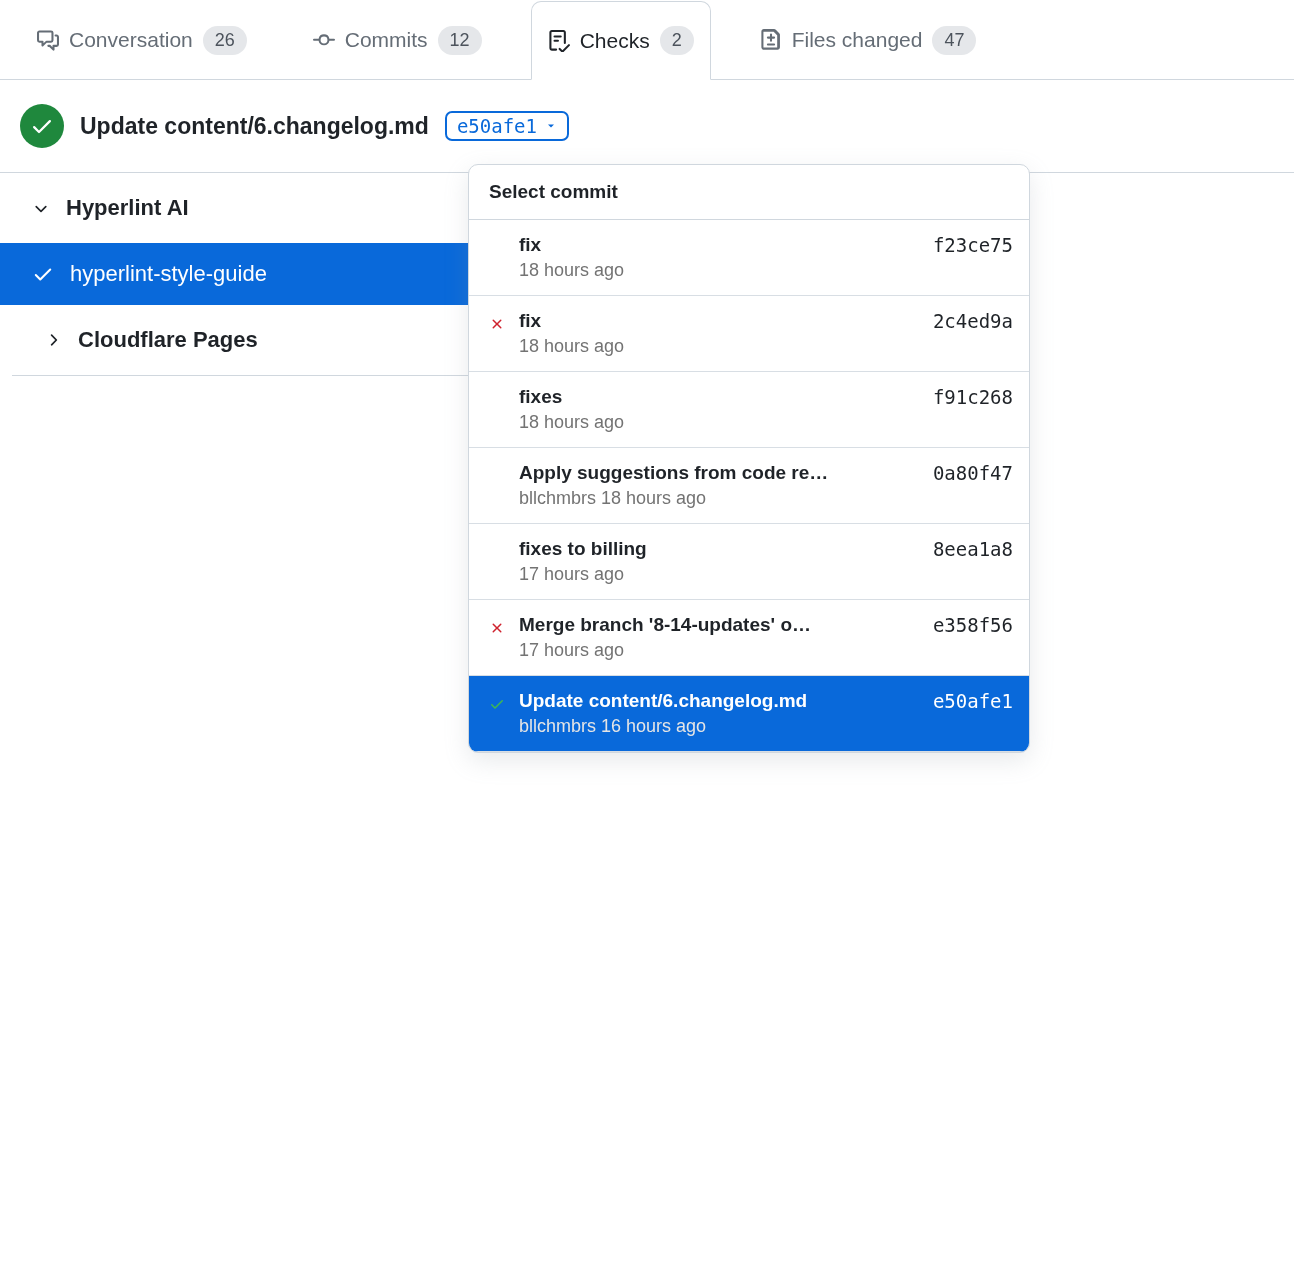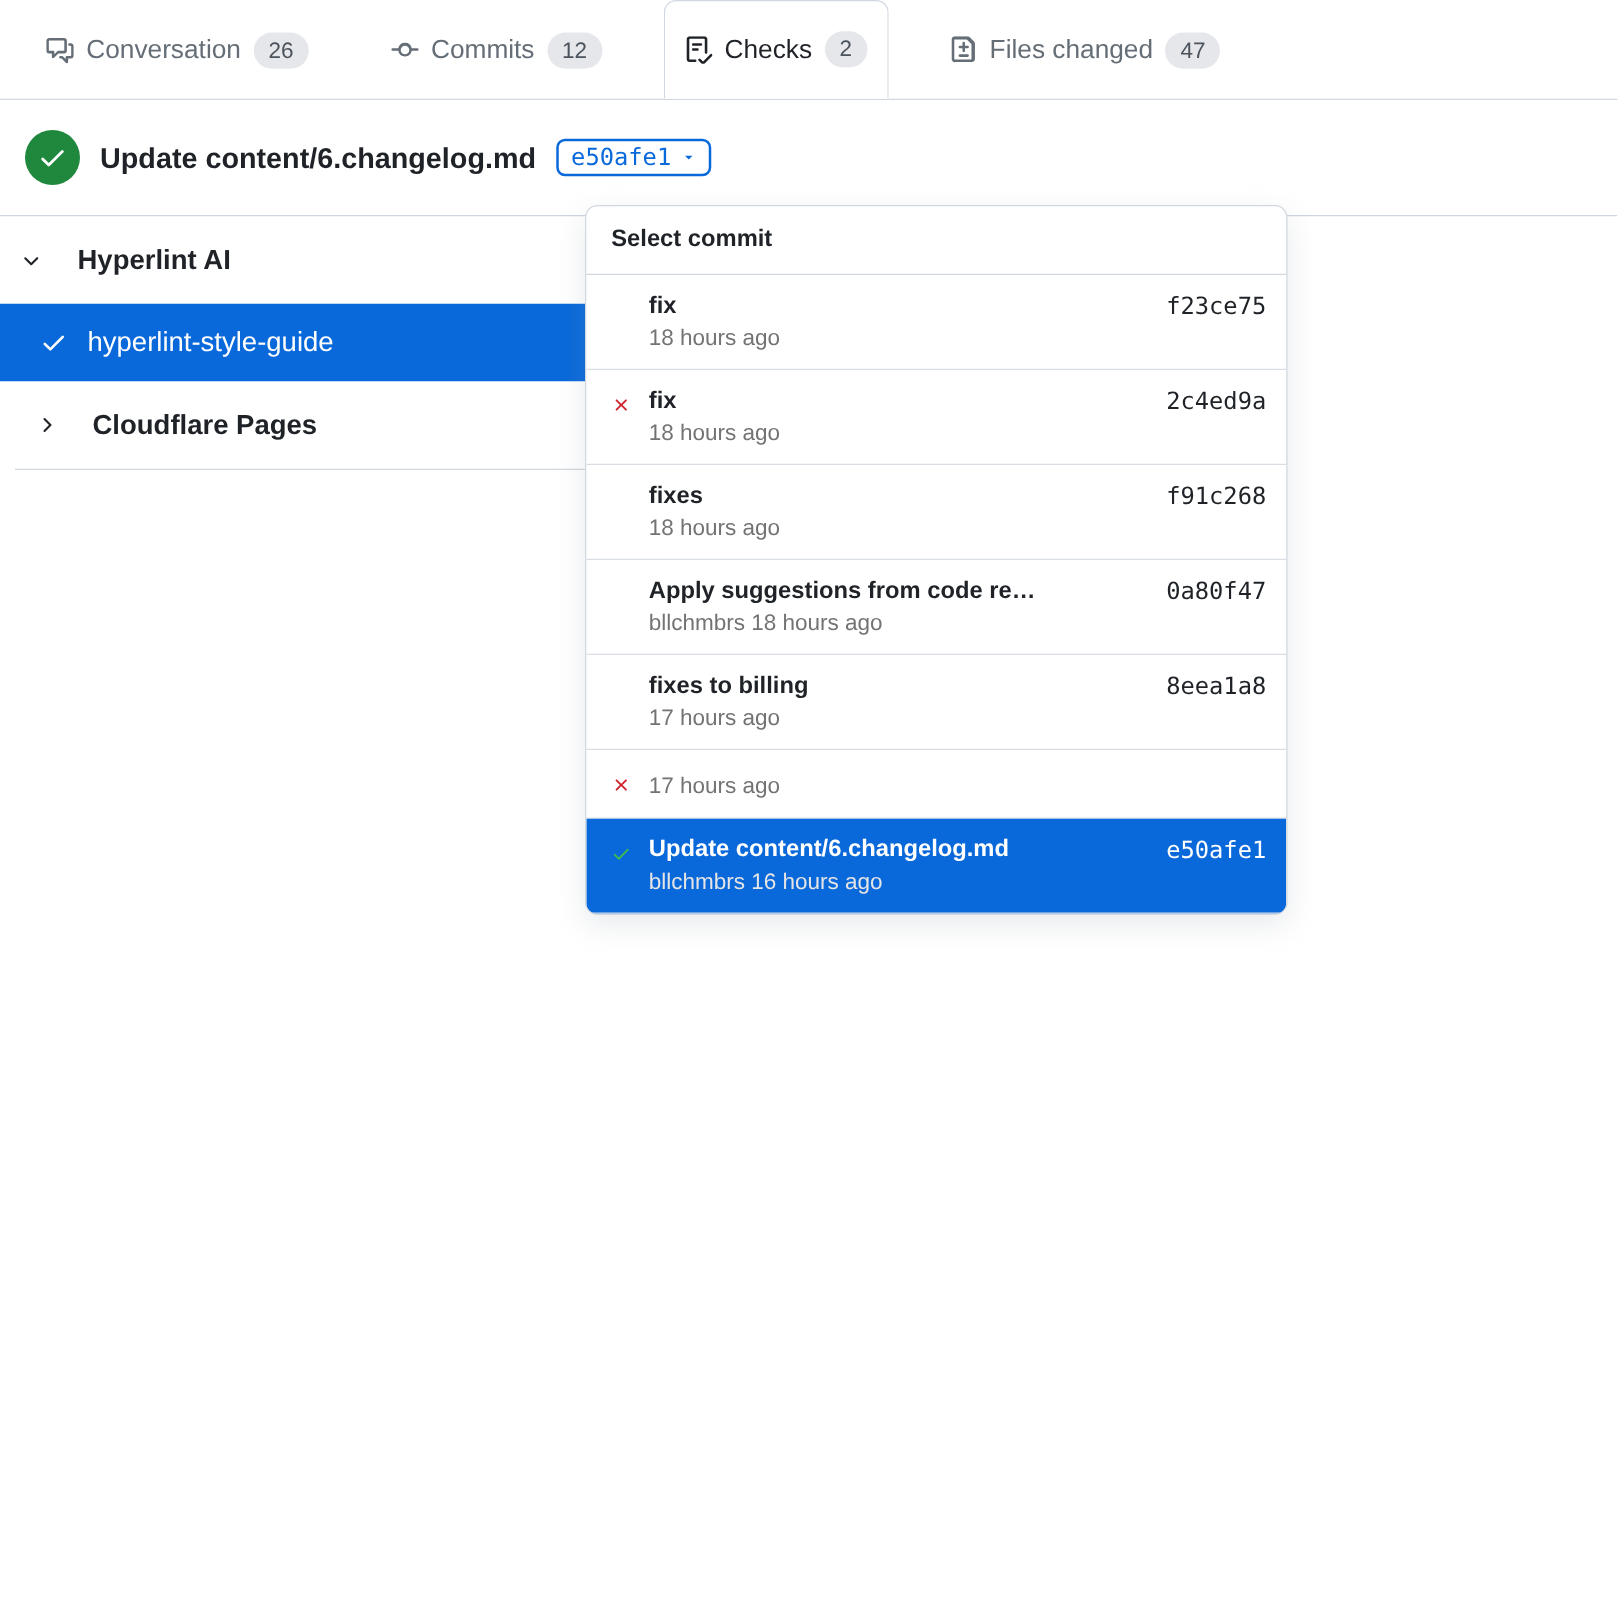--- a/index.html
+++ b/index.html
@@ -7,21 +7,21 @@
     font-family: -apple-system, BlinkMacSystemFont, "Segoe UI", Helvetica, Arial, sans-serif;
     background: #ffffff;
     color: #1f2328;
     font-size: 14px;
     width: 1294px;
   }
 
   
   .tabnav {
     display: flex;
-    align-items: flex-start;
+    align-items: flex-end;
     border-bottom: 1px solid #d0d7de;
     padding: 0 20px;
     gap: 32px;
     height: 80px;
   }
   .tabnav-tab {
     display: flex;
     align-items: center;
     gap: 10px;
     font-size: 21px;
@@ -87,22 +87,22 @@
 
   
   .body-flex { display: flex; }
   .sidebar {
     width: 555px;
     border-right: 1px solid #d0d7de;
   }
   .sidebar-group {
     display: flex;
     align-items: center;
-    gap: 28px;
-    padding: 22px 16px;
+    gap: 16px;
+    padding: 22px 32px;
     font-size: 22px;
     font-weight: 600;
     cursor: pointer;
   }
   .sidebar-item {
     display: flex;
     align-items: center;
     gap: 16px;
     padding: 18px 32px;
     font-size: 22px;
@@ -345,20 +345,24 @@
           <div class="commit-meta">17 hours ago</div>
         </div>
       </div>
       <div class="commit-item">
         <div class="commit-icon">
           <svg width="16" height="16" viewBox="0 0 16 16" fill="#cf222e">
             <path d="M3.72 3.72a.75.75 0 0 1 1.06 0L8 6.94l3.22-3.22a.75.75 0 1 1 1.06 1.06L9.06 8l3.22 3.22a.75.75 0 1 1-1.06 1.06L8 9.06l-3.22 3.22a.75.75 0 0 1-1.06-1.06L6.94 8 3.72 4.78a.75.75 0 0 1 0-1.06Z"></path>
           </svg>
         </div>
         <div class="commit-body">
+          <div class="commit-row1">
+            <div class="commit-msg">Merge branch '8-14-updates' o…</div>
+            <div class="commit-sha">e358f56</div>
+          </div>
           <div class="commit-meta">17 hours ago</div>
         </div>
       </div>
       <div class="commit-item selected">
         <div class="commit-icon">
           <svg width="16" height="16" viewBox="0 0 16 16" fill="#3fb950">
             <path d="M13.78 4.22a.75.75 0 0 1 0 1.06l-7.25 7.25a.75.75 0 0 1-1.06 0L2.22 9.28a.75.75 0 0 1 1.06-1.06l2.72 2.72 6.72-6.72a.75.75 0 0 1 1.06 0Z"></path>
           </svg>
         </div>
         <div class="commit-body">

